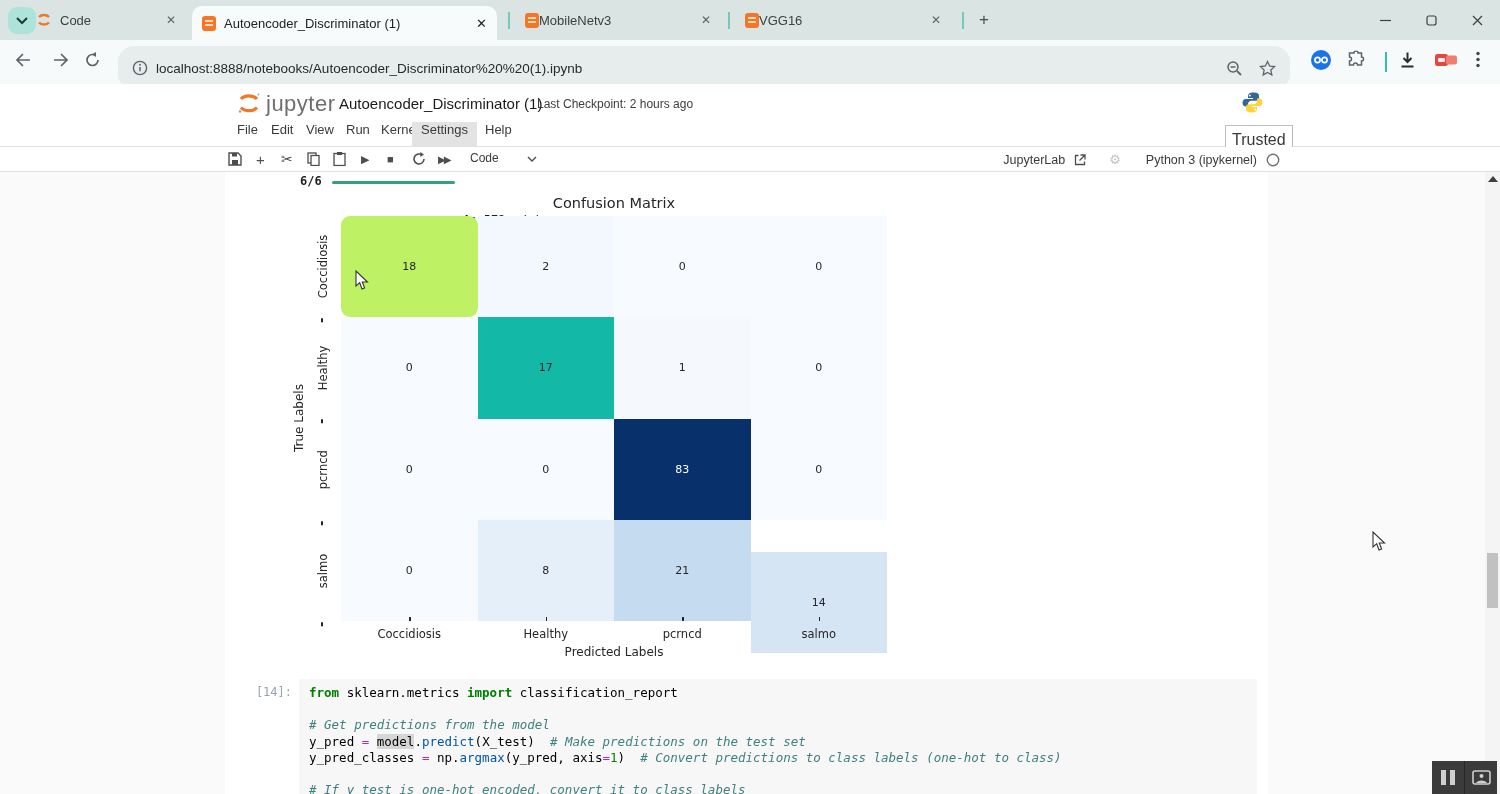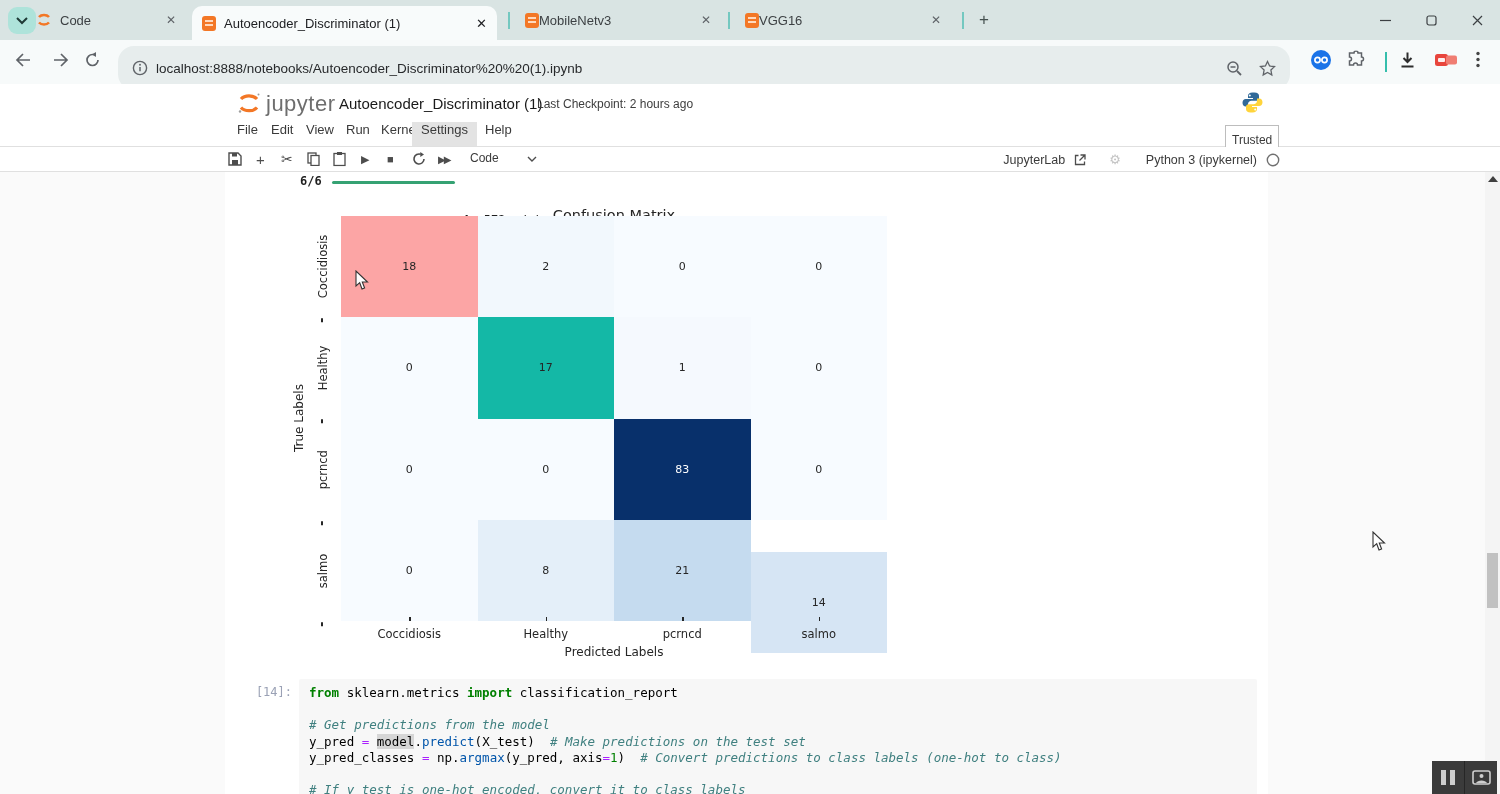--- a/index.html
+++ b/index.html
@@ -36,41 +36,41 @@
   .jp-logo { position:absolute; left:236px; top:6px; display:flex; align-items:flex-end; }
   .jp-logo-text { font-size:22px; color:#6e6e6e; letter-spacing:0.5px; margin-left:4px; line-height:24px; }
   .jp-title { position:absolute; left:339px; top:11px; font-size:15px; color:#1a1a1a; }
   .jp-checkpoint { position:absolute; left:537px; top:13px; font-size:12px; color:#3d3d3d; }
   .py-logo { position:absolute; left:1241px; top:7px; }
 
   
   .jp-menubar { position:absolute; left:0; top:122px; width:1500px; height:25px; background:#fff; border-bottom:1px solid #e0e0e0; }
   .menu-item { position:absolute; top:0; height:24px; display:flex; align-items:flex-start; padding:0 9px; font-size:13px; color:#3a3a3a; }
   .menu-item.active { background:#e3e3e3; }
-  .trusted-btn { position:absolute; left:1225px; top:3px; height:29px; border:1px solid #bdbdbd; background:#fff; font-size:12px; color:#3a3a3a; display:flex; align-items:center; padding:0 6px; }
+  .trusted-btn { position:absolute; left:1225px; top:3px; height:29px; border:1px solid #bdbdbd; background:#fff; font-size:16px; color:#3a3a3a; display:flex; align-items:center; padding:0 6px; }
 
   
   .jp-toolbar { position:absolute; left:0; top:147px; width:1500px; height:25px; background:#fff; border-bottom:1px solid #e0e0e0; }
   .tb-icon { position:absolute; top:50%; transform:translateY(-50%); color:#4d4d4d; display:flex; align-items:center; justify-content:center; }
   .tb-label { position:absolute; top:4px; font-size:12px; color:#3a3a3a; }
   .tb-right { position:absolute; right:220px; top:0; height:25px; display:flex; align-items:center; gap:9px; font-size:12.5px; color:#3a3a3a; }
 
   
   .content { position:absolute; left:0; top:172px; width:1500px; height:622px; background:#fafafa; }
   .white-panel { position:absolute; left:225px; top:0; width:1043px; height:622px; background:#ffffff; }
 
   .keras-line { position:absolute; left:300px; top:2px; height:16px; font-family:"DejaVu Sans Mono",monospace; font-size:12px; color:#1f1f1f; }
   .keras-counter { font-weight:bold; }
   .keras-bar { position:absolute; left:32px; top:7px; width:123px; height:3px; border-radius:2px; }
   .keras-right { position:absolute; left:162px; top:0; white-space:nowrap;margin-top:39px; }
   .keras-dur { font-weight:bold; }
 
   
   .figure { position:absolute; left:296px; top:23px; width:620px; height:470px; font-family:"DejaVu Sans",sans-serif; color:#262626; }
-  .fig-title { position:absolute; left:45px; top:0; width:546px; text-align:center; font-size:14.5px;margin-top:12px; }
+  .fig-title { position:absolute; left:45px; top:0; width:546px; text-align:center; font-size:14.5px; }
   .hm-grid { position:absolute; left:45px; top:21px; width:546px; height:405px; }
   .hm-cell { position:absolute; width:25%; height:25%; display:flex; align-items:center; justify-content:center; font-size:11px; }
   .row-labels { position:absolute; left:18px; top:21px; width:18px; height:405px; display:flex; flex-direction:column; }
   .row-label { flex:1; display:flex; align-items:center; justify-content:center; writing-mode:vertical-rl; transform:rotate(180deg); font-size:11.5px; position:relative; }
   .row-label::after { content:""; position:absolute; top:-5px; left:50%; width:1.5px; height:4px; background:#262626; }
   .col-labels { position:absolute; left:45px; top:432px; width:546px; height:16px; display:flex; }
   .col-label { flex:1; text-align:center; font-size:11.5px; position:relative; }
   .col-label::before { content:""; position:absolute; top:-10px; left:50%; width:1.5px; height:4px; background:#262626; }
   .fig-ylabel { position:absolute; left:-4px; top:21px; height:405px; width:14px; display:flex; align-items:center; justify-content:center; writing-mode:vertical-rl; transform:rotate(180deg); font-size:12px; }
   .fig-xlabel { position:absolute; left:45px; top:450px; width:546px; text-align:center; font-size:12px; }
@@ -328,21 +328,21 @@
       <span class="keras-bar" style="background: rgb(53, 162, 115);"></span>
       <span class="keras-right">
         <span class="keras-dur">4s</span>
         <span>572ms/step</span>
       </span>
     </div>
 
     <div class="figure">
       <div class="fig-title">Confusion Matrix</div>
       <div class="hm-grid">
-          <div class="hm-cell" style="left: 0%; top: 0%; background: #fca5a5; color: rgb(38, 38, 38);">18</div>
+          <div class="hm-cell" style="left: 0%; top: 0%; background: #bef264; color: rgb(38, 38, 38); border-radius: 9px;">18</div>
           <div class="hm-cell" style="left: 25%; top: 0%; background: rgb(242, 248, 253); color: rgb(38, 38, 38);">2</div>
           <div class="hm-cell" style="left: 50%; top: 0%; background: rgb(247, 251, 255); color: rgb(38, 38, 38);">0</div>
           <div class="hm-cell" style="left: 75%; top: 0%; background: rgb(247, 251, 255); color: rgb(38, 38, 38);">0</div>
           <div class="hm-cell" style="left: 0%; top: 25%; background: rgb(247, 251, 255); color: rgb(38, 38, 38);">0</div>
           <div class="hm-cell" style="left: 25%; top: 25%; background: #14b8a6; color: rgb(38, 38, 38); text-align: center;">17</div>
           <div class="hm-cell" style="left: 50%; top: 25%; background: rgb(245, 249, 254); color: rgb(38, 38, 38);">1</div>
           <div class="hm-cell" style="left: 75%; top: 25%; background: rgb(247, 251, 255); color: rgb(38, 38, 38);">0</div>
           <div class="hm-cell" style="left: 0%; top: 50%; background: rgb(247, 251, 255); color: rgb(38, 38, 38);">0</div>
           <div class="hm-cell" style="left: 25%; top: 50%; background: rgb(247, 251, 255); color: rgb(38, 38, 38);">0</div>
           <div class="hm-cell" style="left: 50%; top: 50%; background: rgb(8, 48, 107); color: rgb(255, 255, 255);">83</div>

